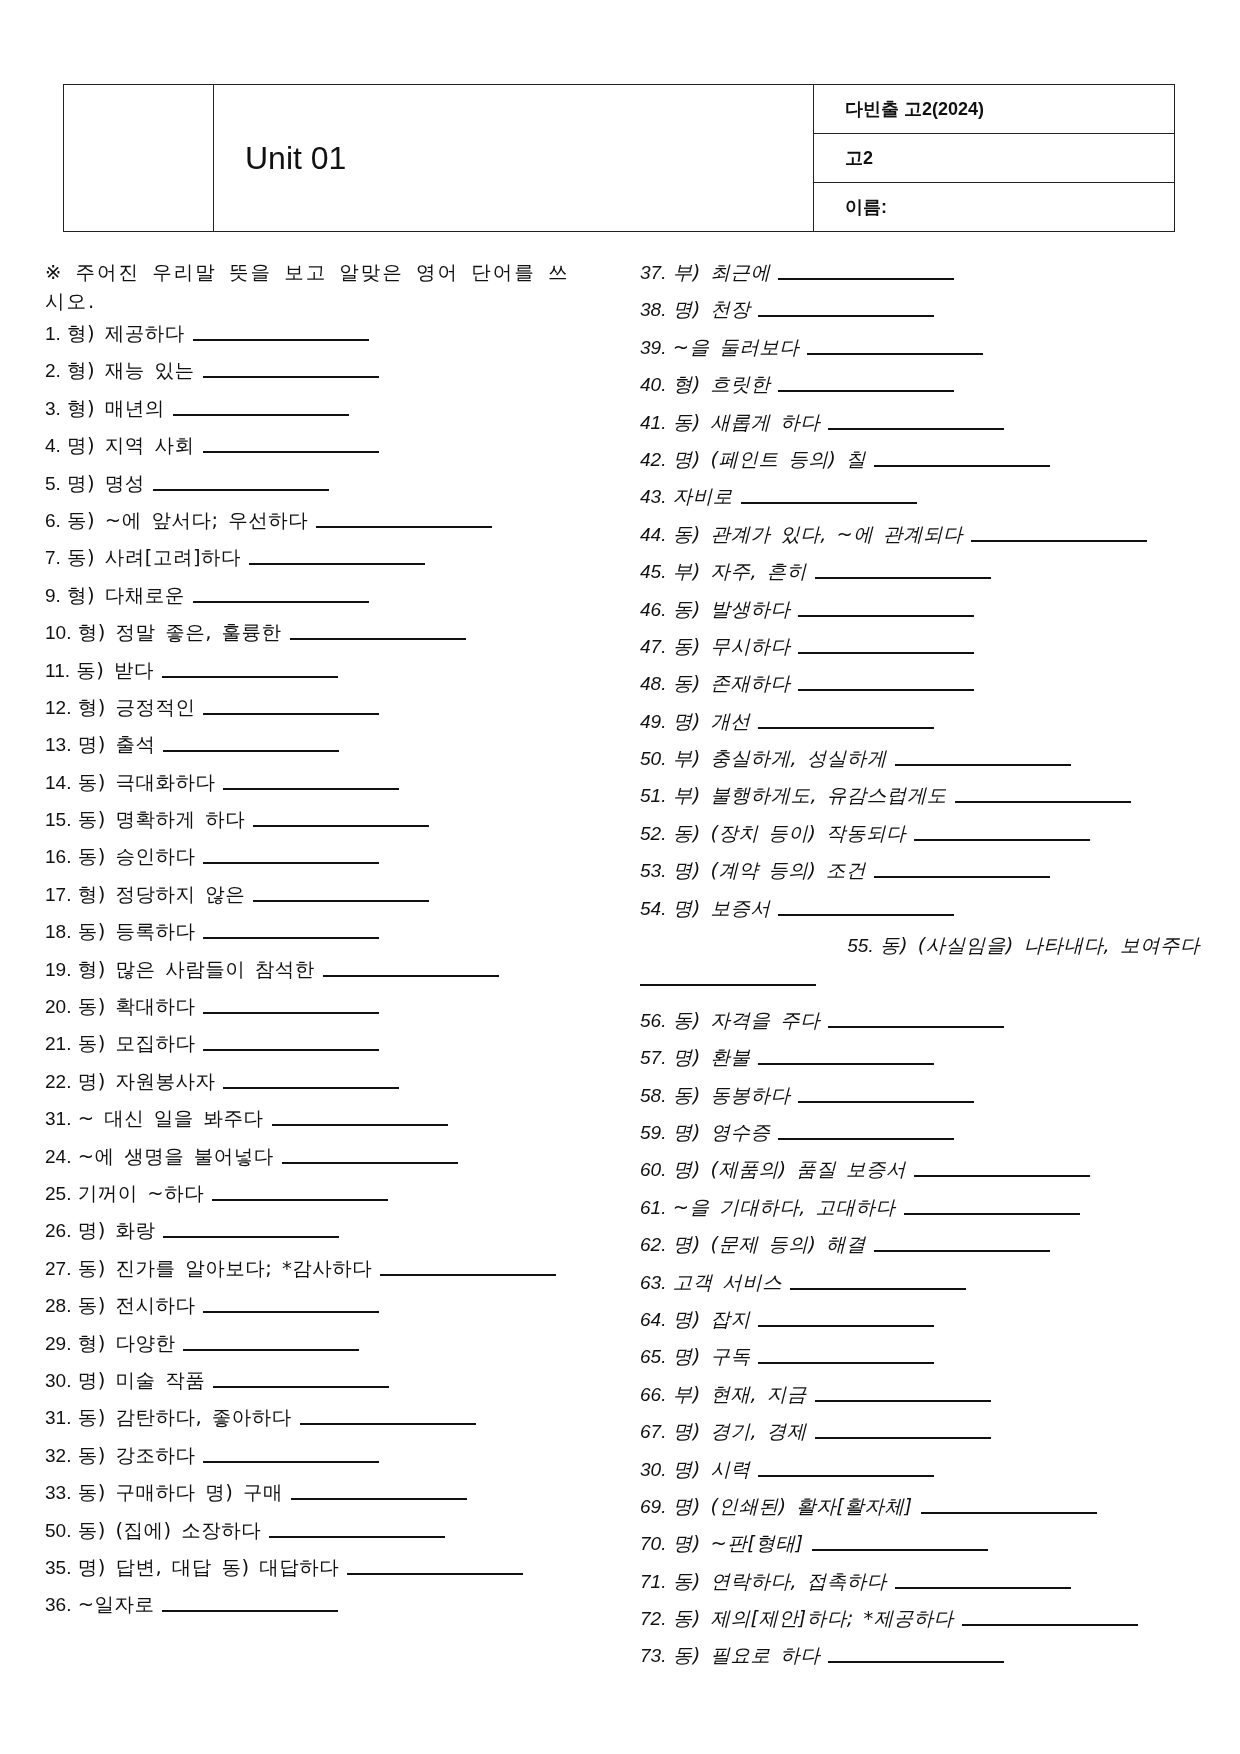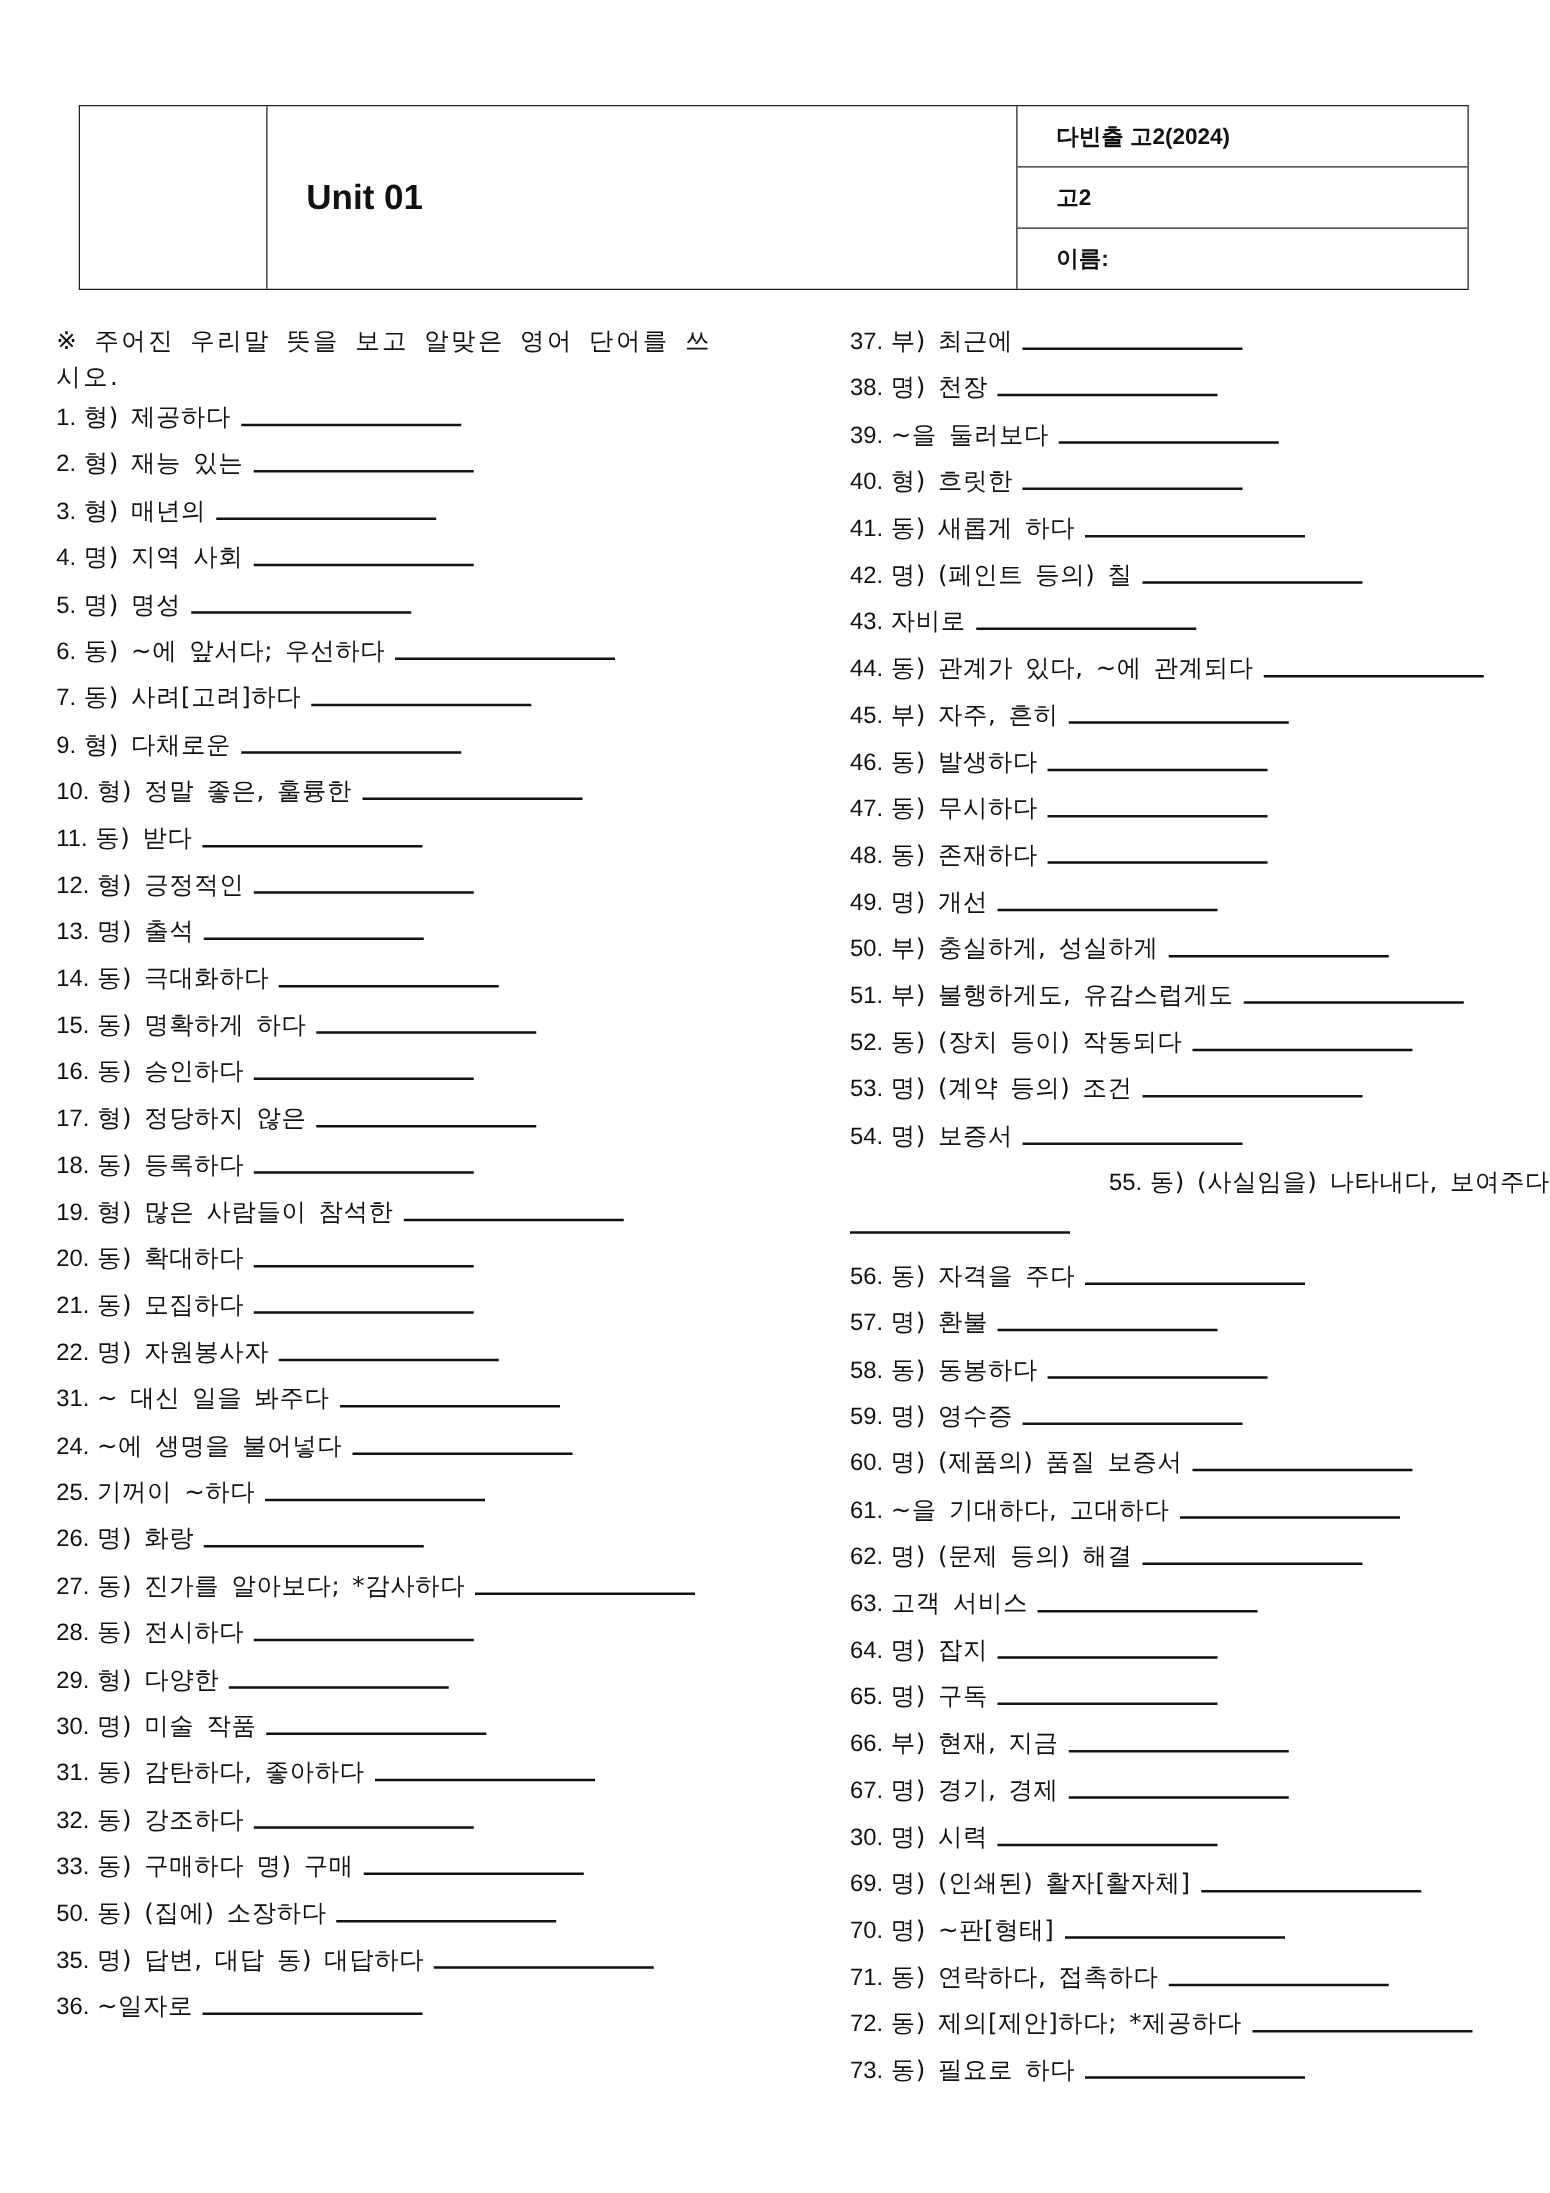--- a/index.html
+++ b/index.html
@@ -8,32 +8,32 @@
     font-family: "DejaVu Sans", "Liberation Sans", sans-serif; color: #111;
   }
   .header-table {
     position: absolute; left: 63px; top: 84px; width: 1112px; height: 148px;
     border: 1.5px solid #222; box-sizing: border-box; display: flex;
   }
   .hdr-blank { width: 150px; border-right: 1.5px solid #222; box-sizing: border-box; }
   .hdr-title {
     width: 600px; border-right: 1.5px solid #222; box-sizing: border-box;
     display: flex; align-items: center; padding-left: 31px;
-    font-family: "Liberation Sans", sans-serif; font-weight: bold; font-size: 28px;
+    font-family: "Liberation Sans", sans-serif; font-weight: normal; font-size: 32px;
   }
   .hdr-right { flex: 1; display: flex; flex-direction: column; text-align: center; }
   .hdr-cell {
     flex: 1; display: flex; align-items: center; padding-left: 31px;
     font-family: "Liberation Sans", sans-serif; font-weight: bold; font-size: 18px;
     border-bottom: 1.5px solid #222;
   }
   .hdr-cell:last-child { border-bottom: none; }
   .col { position: absolute; top: 258px; font-size: 19.5px; }
   .col-left { left: 45px; width: 530px; }
-  .col-right { left: 680px; width: 560px; }
+  .col-right { left: 640px; width: 560px; font-style: italic; }
   .instruction { line-height: 29px; margin-bottom: 3px; letter-spacing: 2px; word-spacing: 4px; }
   .item { height: 37.4px; line-height: 30px; white-space: nowrap; }
   .item .num { font-family: "Liberation Sans", sans-serif; font-size: 19px; }
   .item .meaning { letter-spacing: 0.5px; word-spacing: 3px; }
   .blank {
     display: inline-block; width: 176px; height: 2px; background: #111;
     vertical-align: baseline; margin-left: 8px; position: relative; top: 1px;
   }
   .item.wrap { height: 74.8px; white-space: normal; text-align: right; }
   .item.wrap .blank { margin-left: 0; display: block; margin-top: 22px; }

